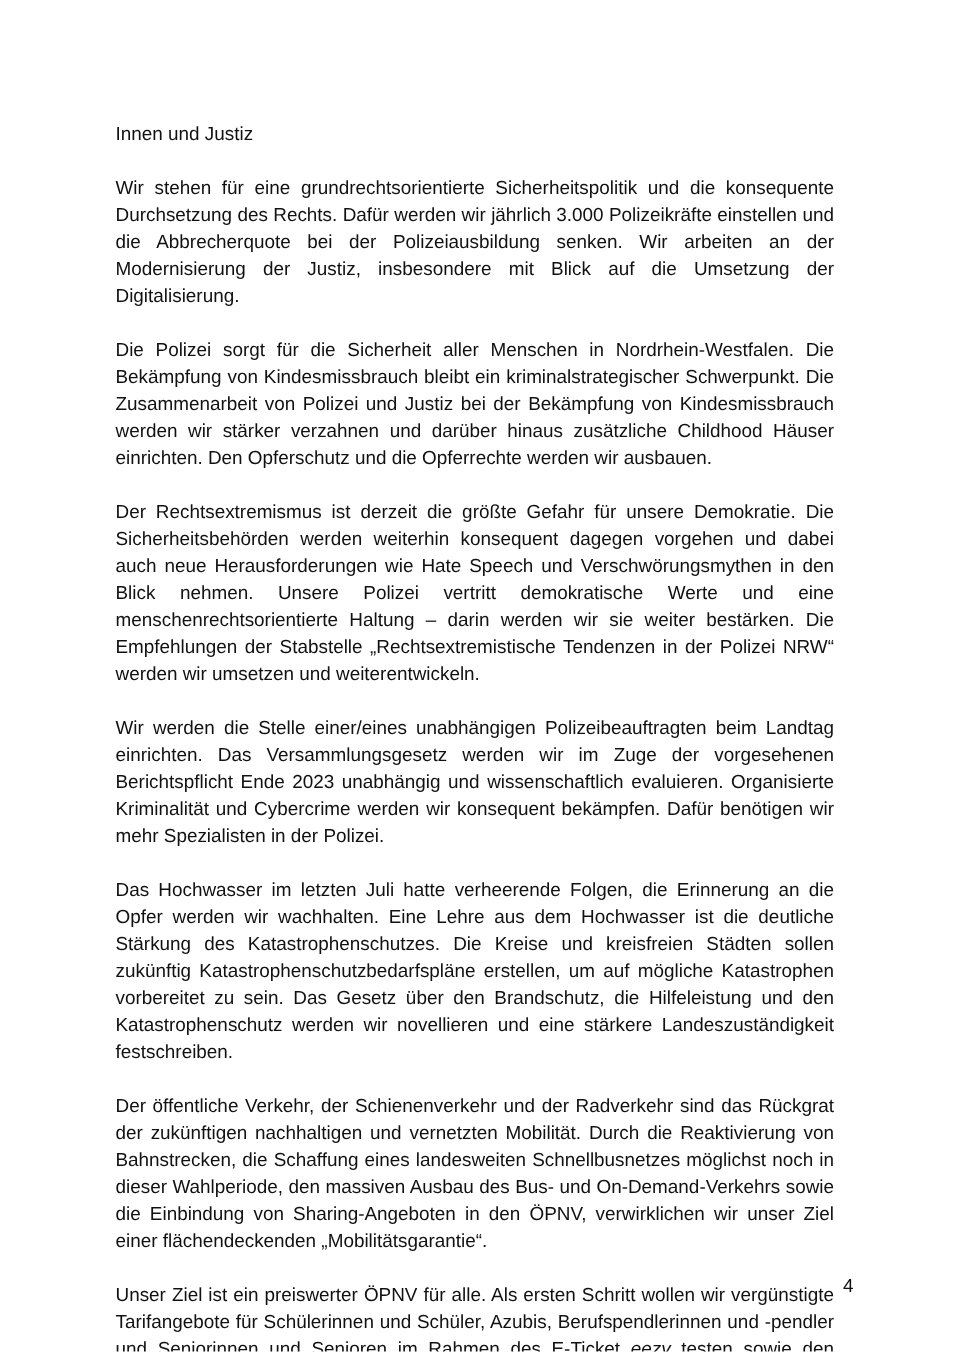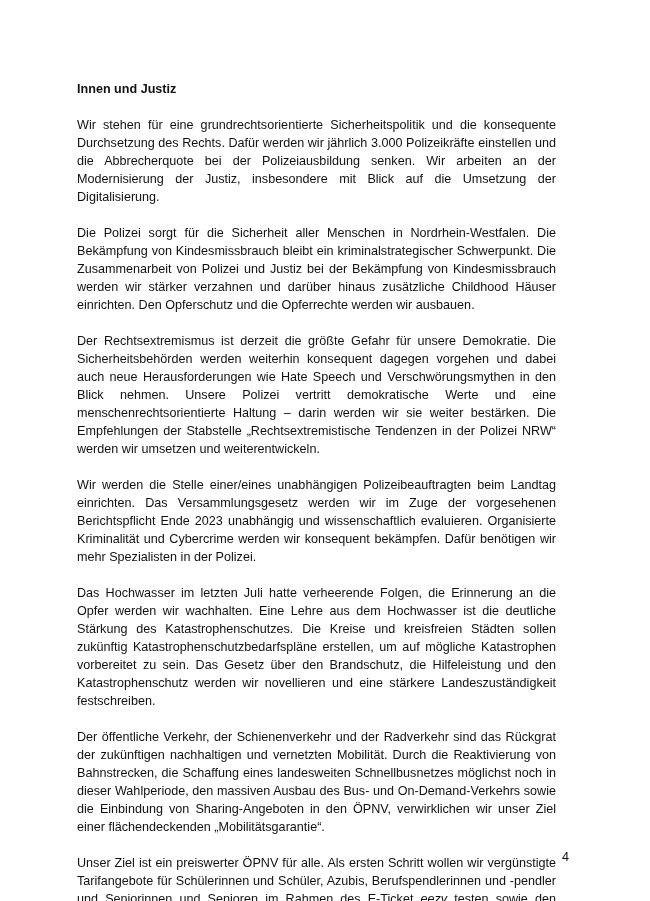--- a/index.html
+++ b/index.html
@@ -22,21 +22,21 @@
       height: 901px;
       background: #ffffff;
     }
     .content {
       position: absolute;
       left: 77px;
       top: 80px;
       width: 496px;
     }
     .heading {
-      font-weight: bold;
+      font-weight: normal;
       font-size: 12.6px;
       line-height: 18px;
       margin: 0 0 18px 0;
     }
     .para {
       font-size: 12.6px;
       line-height: 18px;
       text-align: justify;
       margin: 0 17px 18px 0;
       hyphens: none;

